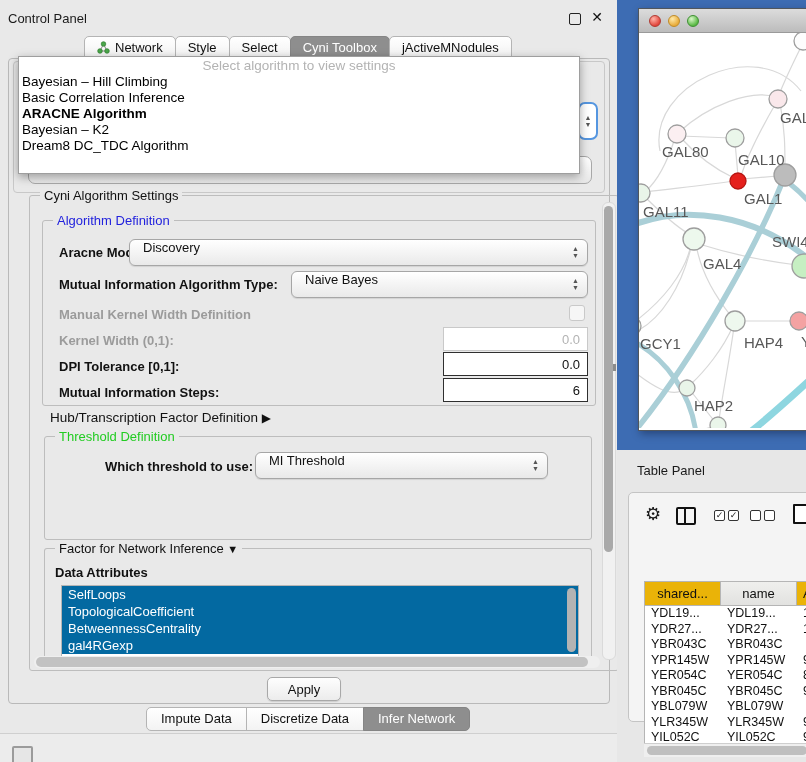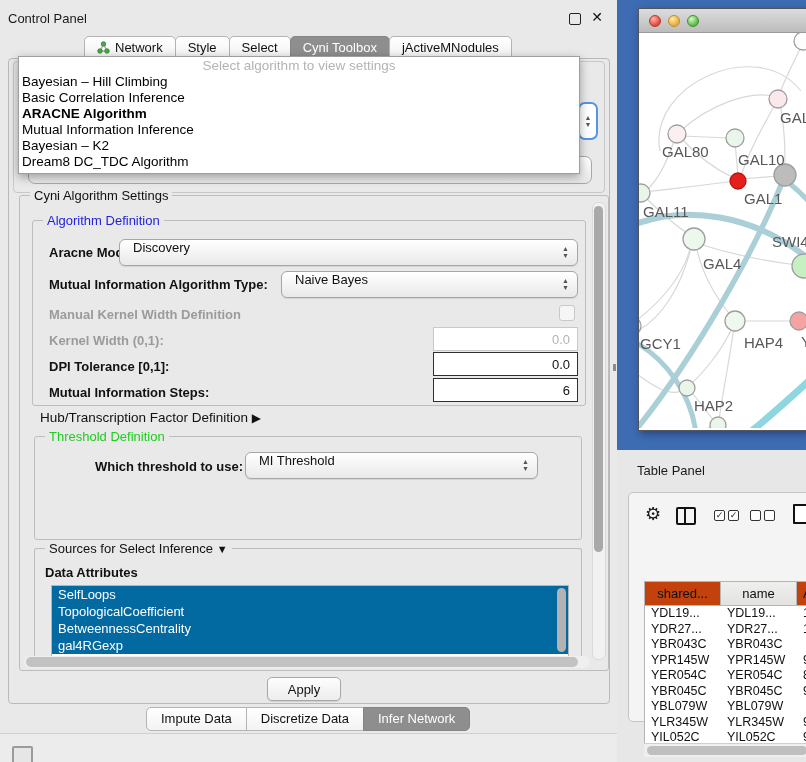--- a/index.html
+++ b/index.html
@@ -88,21 +88,21 @@
   .cols-icon{position:absolute;width:16px;height:14px;border:2px solid #111;border-radius:2px;}
   .cols-icon div{position:absolute;left:6px;top:0;width:2px;height:14px;background:#111;}
   .cb{display:inline-block;width:9px;height:9px;border:1.5px solid #333;border-radius:2px;
       font-size:9px;line-height:9px;text-align:center;color:#222;background:#fff;}
   .doc-icon{position:absolute;width:13px;height:16px;border:2px solid #111;border-radius:1px;background:#fff;}
   
   #node-table{position:absolute;left:15px;top:88px;width:200px;border:1px solid #b5b5b5;background:#fff;}
   .thead{display:flex;height:23px;border-bottom:1px solid #b5b5b5;}
   .th{box-sizing:border-box;border-right:1px solid #b5b5b5;background:linear-gradient(#efefed,#e2e2e0);
       display:flex;align-items:center;justify-content:center;font-size:13px;overflow:hidden;}
-  .th.selcol{background:#c2410c;}
+  .th.selcol{background:#eab308;}
   .trow{display:flex;height:15.5px;}
   .td{box-sizing:border-box;padding-left:6px;font-size:12.5px;line-height:15.5px;overflow:hidden;white-space:nowrap;}
   .w1{width:76px;} .w2{width:76px;} .w3{width:48px;}
   #tbl-hscroll{position:absolute;left:15px;top:250px;width:186px;height:13px;background:#efefef;
       border-top:1px solid #cfcfcf;}
   #tbl-hthumb{position:absolute;left:3px;top:2px;width:160px;height:9px;background:#bfbfbf;border-radius:5px;}
   
   #cut-icon{left:12px;top:746px;width:17px;height:18px;border:2px solid #9b9b9b;border-radius:2px;background:#e6e6e6;}
 </style>
 </head>
@@ -144,21 +144,21 @@
 
   <div class="abs" id="cp-content">
 
     <div class="abs" id="top-section">
       <div class="abs" id="algo-combo-fragment">
           <span>▲<br>▼</span>
         </div>
       <div class="abs" id="net-combo-fragment"></div>
     </div>
 
-    <div class="group" id="settings-group" style="left:10px;top:136px;width:588px;height:474px;">
+    <div class="group" id="settings-group" style="left:20px;top:136px;width:588px;height:474px;">
       <span class="gtitle">Cyni Algorithm Settings</span>
 
       <div class="group" style="left:12px;top:24px;width:552px;height:184px;">
         <span class="gtitle blue">Algorithm Definition</span>
         <span class="lbl" style="left:16px;top:24px;">Aracne Mode:</span>
         <div class="combo" style="left:86px;top:18px;width:444px;">
           <span>Discovery</span>
           <span class="spin">▲<br>▼</span>
         </div>
         <span class="lbl" style="left:16px;top:56px;">Mutual Information Algorithm Type:</span>
@@ -191,21 +191,21 @@
         <span class="gtitle green">Threshold Definition</span>
         <span class="lbl" style="left:60px;top:22px;">Which threshold to use:</span>
         <div class="combo" style="left:210px;top:15px;width:278px;">
           <span>MI Threshold</span>
           <span class="spin">▲<br>▼</span>
         </div>
       </div>
 
       <div class="group" style="left:14px;top:352px;width:546px;height:118px;border-bottom:none;">
         <span class="gtitle">
-          <span>Sources for Select Inference</span>
+          <span>Factor for Network Inference</span>
           <span style="font-size:11px;">▼</span>
         </span>
         <span class="lbl" style="left:10px;top:16px;">Data Attributes</span>
         <div class="abs" style="left:16px;top:36px;width:516px;height:70px;background:#fff;border:1px solid #b5b5b5;overflow:hidden;">
           <div class="attr-item">SelfLoops</div>
           <div class="attr-item">TopologicalCoefficient</div>
           <div class="attr-item">BetweennessCentrality</div>
           <div class="attr-item">gal4RGexp</div>
           <div class="vthumb" style="right:2px;top:2px;width:9px;height:64px;background:#b3b3b3;"></div>
         </div>
@@ -229,21 +229,20 @@
     <div class="btab"><span>Impute Data</span></div>
     <div class="btab"><span>Discretize Data</span></div>
     <div class="btab sel"><span>Infer Network</span></div>
   </div>
 
   <div class="abs" id="algo-popup">
     <div class="pop-prompt">Select algorithm to view settings</div>
     <div class="pop-item">Bayesian – Hill Climbing</div>
     <div class="pop-item">Basic Correlation Inference</div>
     <div class="pop-item bold">ARACNE Algorithm</div>
-    <div class="pop-item">Mutual Information Inference</div>
     <div class="pop-item">Bayesian – K2</div>
     <div class="pop-item">Dream8 DC_TDC Algorithm</div>
   </div>
 </div>
 
 <div class="abs" id="desktop"></div>
 <div class="abs" id="divider-dot"></div>
 
 <div class="abs" id="net-window">
   <div class="abs" id="net-titlebar">

